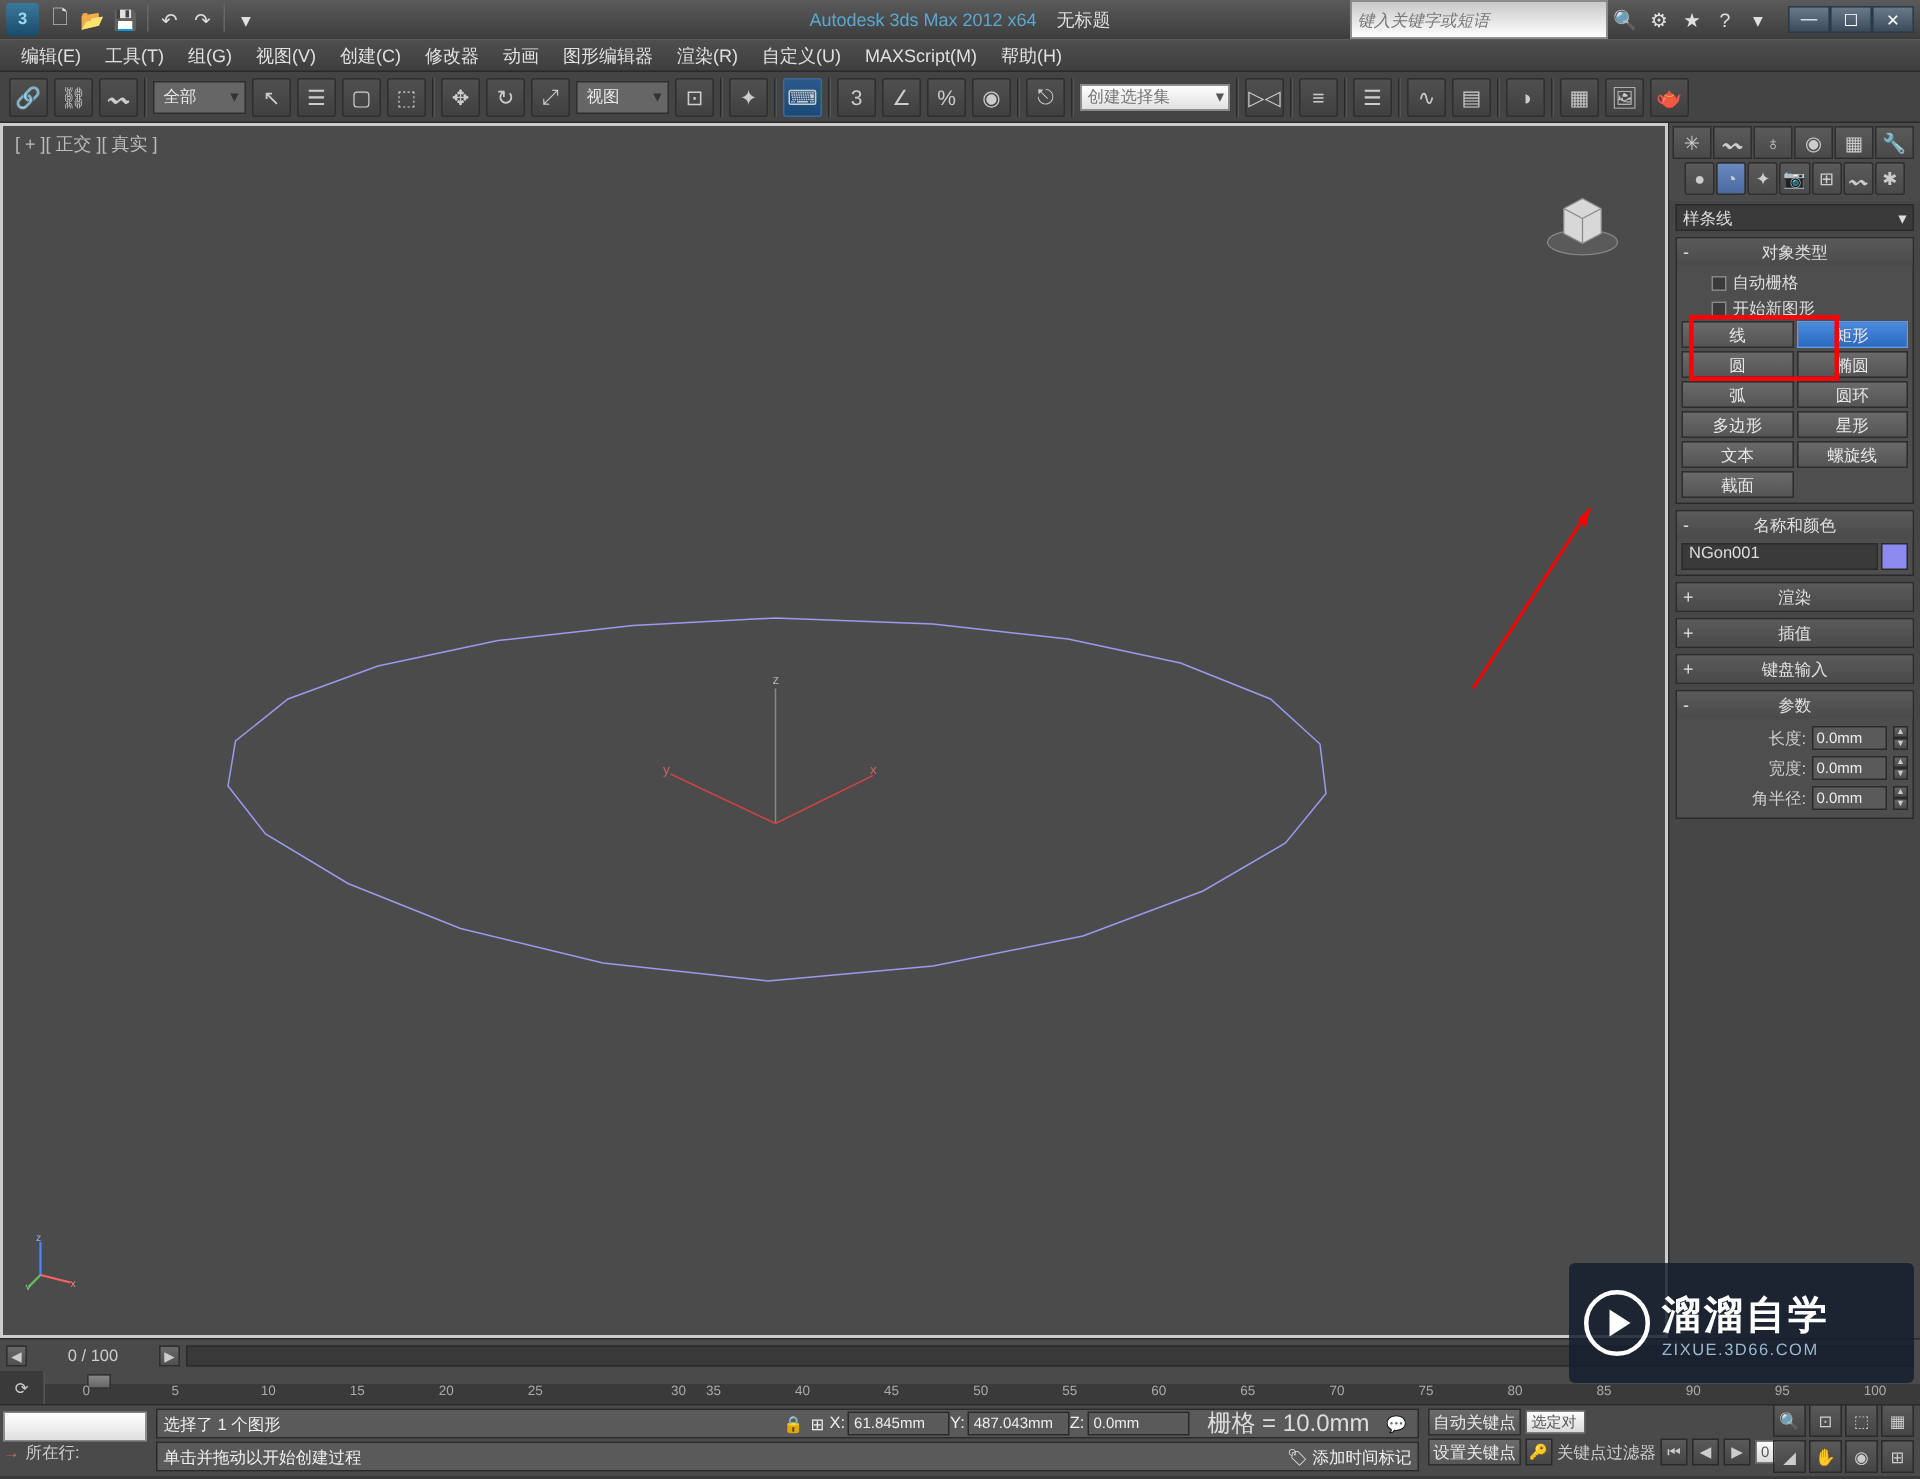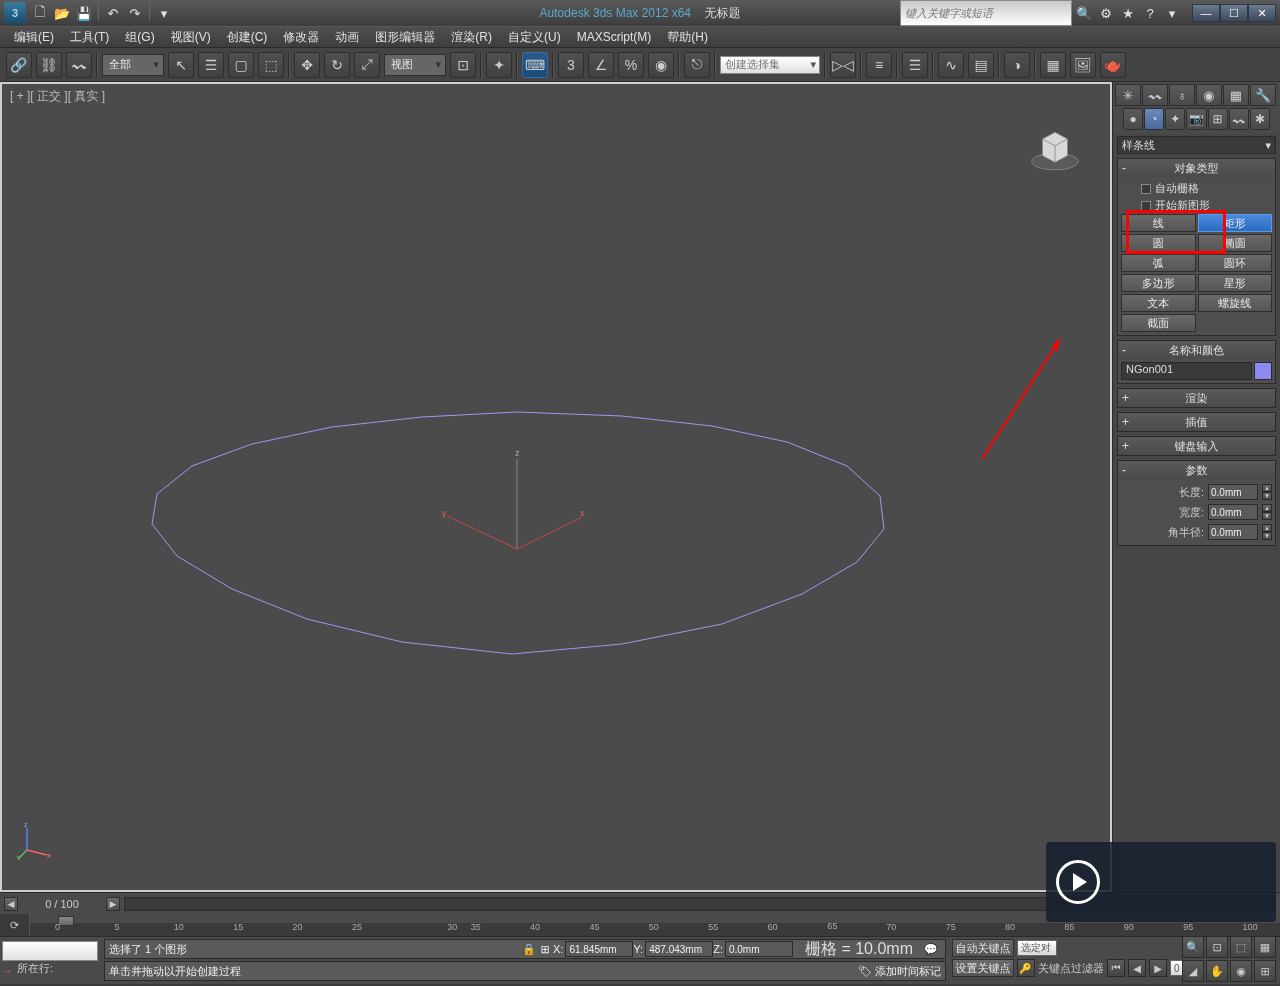--- a/index.html
+++ b/index.html
@@ -367,21 +367,21 @@
       <span class="ruler-tick" style="left: 16.25%;">15</span>
       <span class="ruler-tick" style="left: 21%;">20</span>
       <span class="ruler-tick" style="left: 25.75%;">25</span>
       <span class="ruler-tick" style="left: 30.5%; margin-left: 36px;">30</span>
       <span class="ruler-tick" style="left: 35.25%;">35</span>
       <span class="ruler-tick" style="left: 40%;">40</span>
       <span class="ruler-tick" style="left: 44.75%;">45</span>
       <span class="ruler-tick" style="left: 49.5%;">50</span>
       <span class="ruler-tick" style="left: 54.25%;">55</span>
       <span class="ruler-tick" style="left: 59%;">60</span>
-      <span class="ruler-tick" style="left: 63.75%; font-family: Liberation Mono, monospace;">65</span>
+      <span class="ruler-tick" style="left: 63.75%;">65</span>
       <span class="ruler-tick" style="left: 68.5%;">70</span>
       <span class="ruler-tick" style="left: 73.25%;">75</span>
       <span class="ruler-tick" style="left: 78%;">80</span>
       <span class="ruler-tick" style="left: 82.75%;">85</span>
       <span class="ruler-tick" style="left: 87.5%;">90</span>
       <span class="ruler-tick" style="left: 92.25%;">95</span>
       <span class="ruler-tick" style="left: 97%;">100</span>
     </div>
 </div>
 
@@ -442,13 +442,17 @@
   <div class="nav-ic">⬚</div>
   <div class="nav-ic">▦</div>
   <div class="nav-ic">◢</div>
   <div class="nav-ic">✋</div>
   <div class="nav-ic">◉</div>
   <div class="nav-ic">⊞</div>
 </div>
 
 <div class="watermark">
   <div class="wm-play"></div>
+  <div class="wm-text">
+    <div class="wm-big">溜溜自学</div>
+    <div class="wm-small">ZIXUE.3D66.COM</div>
+  </div>
 </div>
 
 </body></html>

